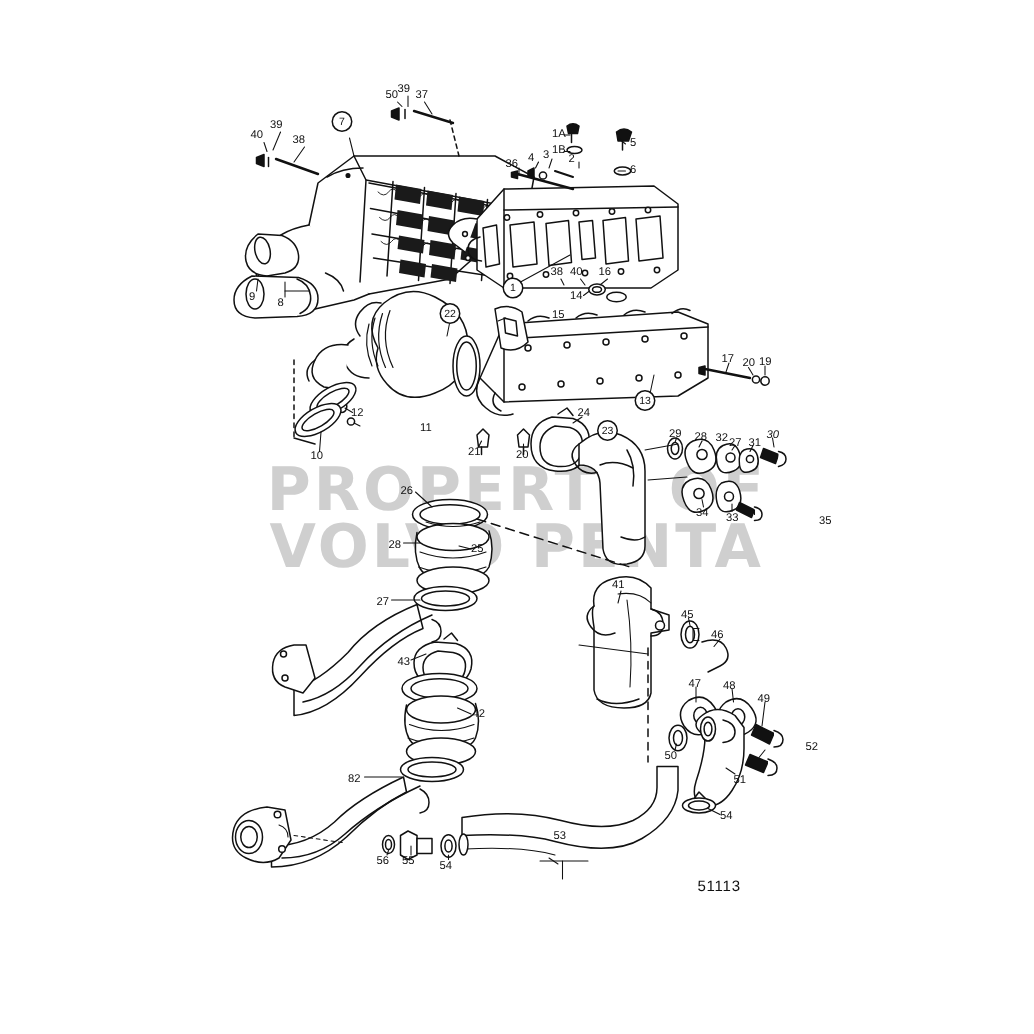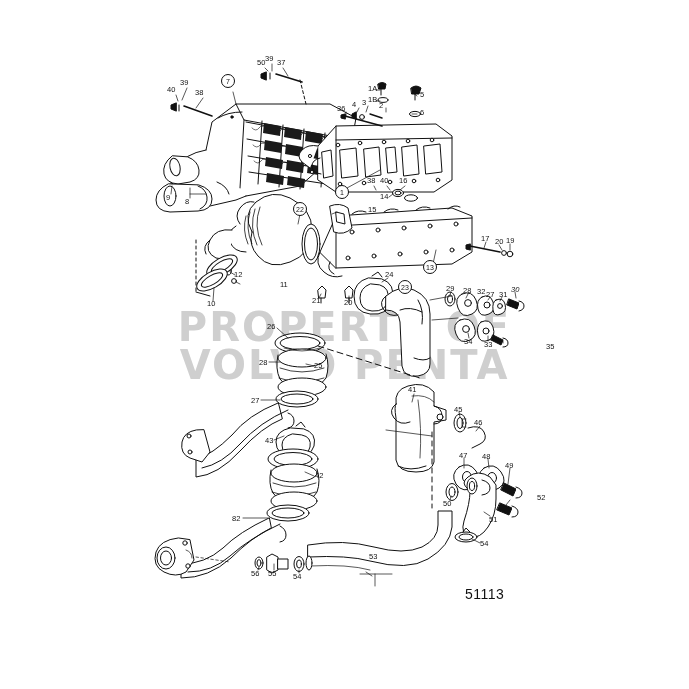--- a/index.html
+++ b/index.html
@@ -38,21 +38,21 @@
     line-height:1;
   }
   .lbl.circ{
     width:12px;height:12px;border:0.9px solid #111;border-radius:50%;
     display:flex;align-items:center;justify-content:center;
     font-size:7px;background:#fff;
   }
   #dwgno{
     position:absolute;left:465px;top:586px;
     font-family:"Liberation Sans", sans-serif;
-    font-size:14px;letter-spacing:0.5px;color:#111;text-align:right;
+    font-size:10px;letter-spacing:0.5px;color:#111;text-align:right;
   }
 </style>
 </head>
 <body>
 
 <div id="stage">
 
   <div id="watermark">
     <div class="wmline" id="wm1">PROPERTY OF</div>
     <div class="wmline" id="wm2">VOLVO PENTA</div>

